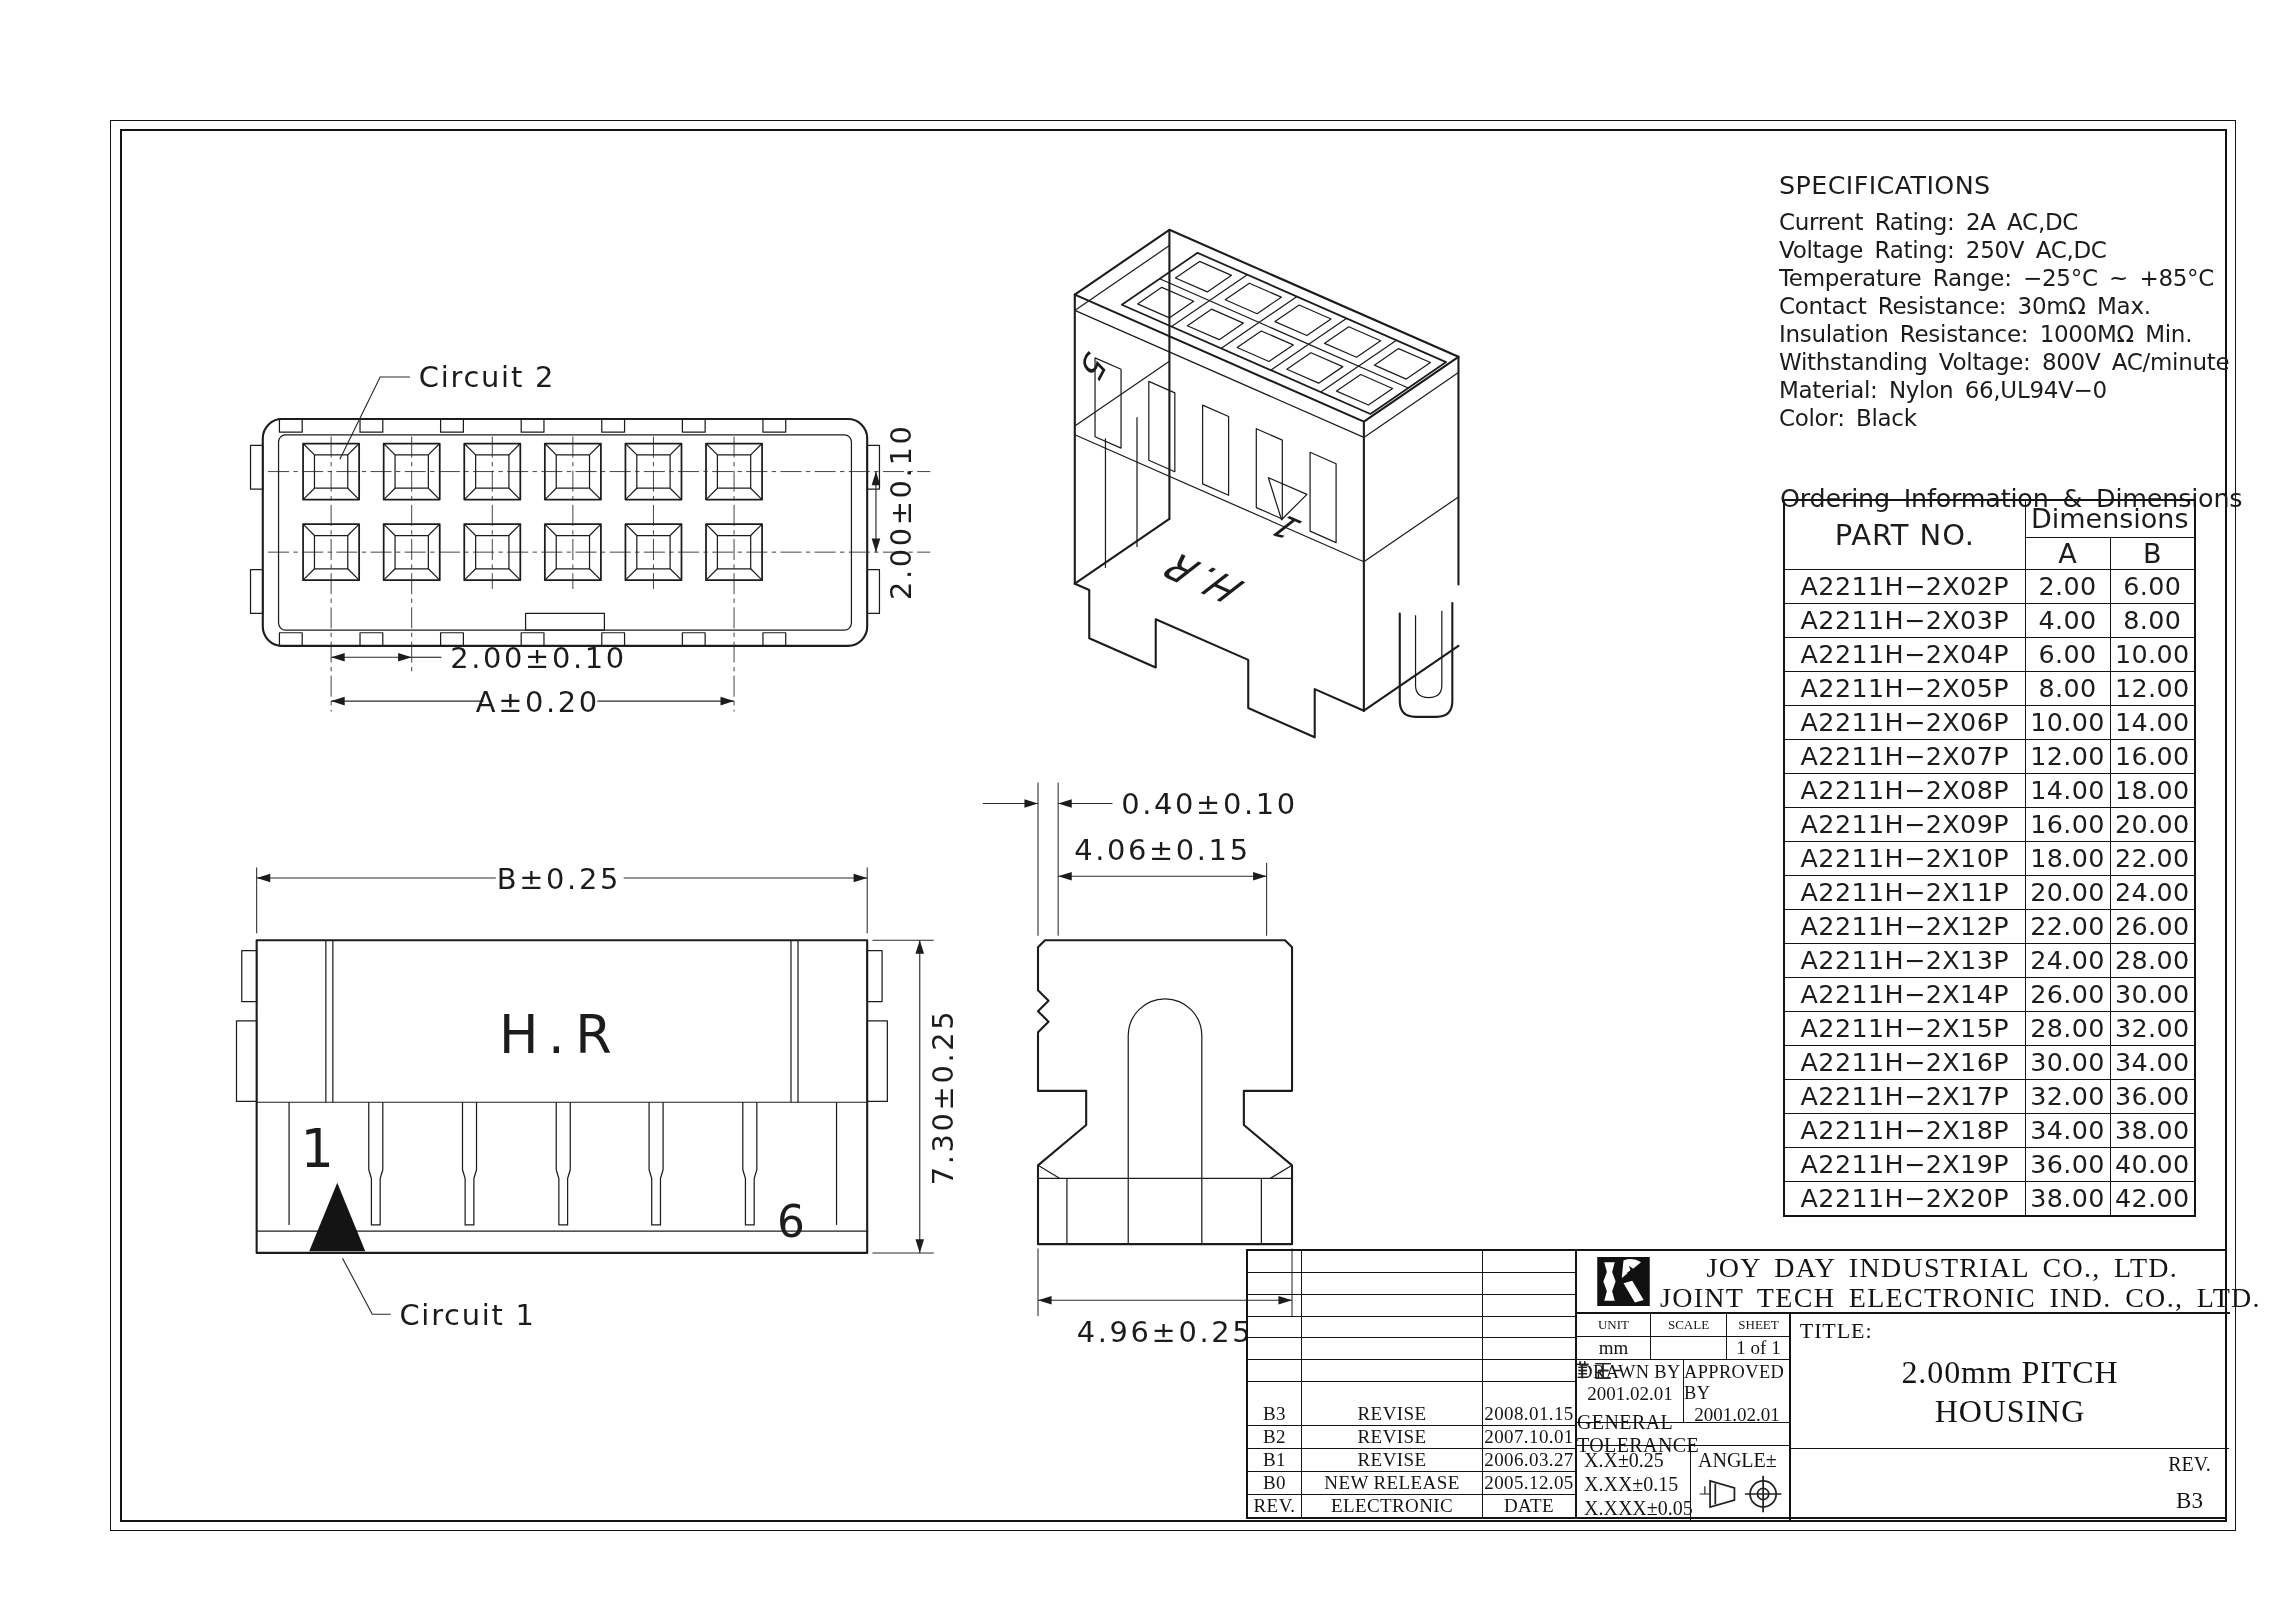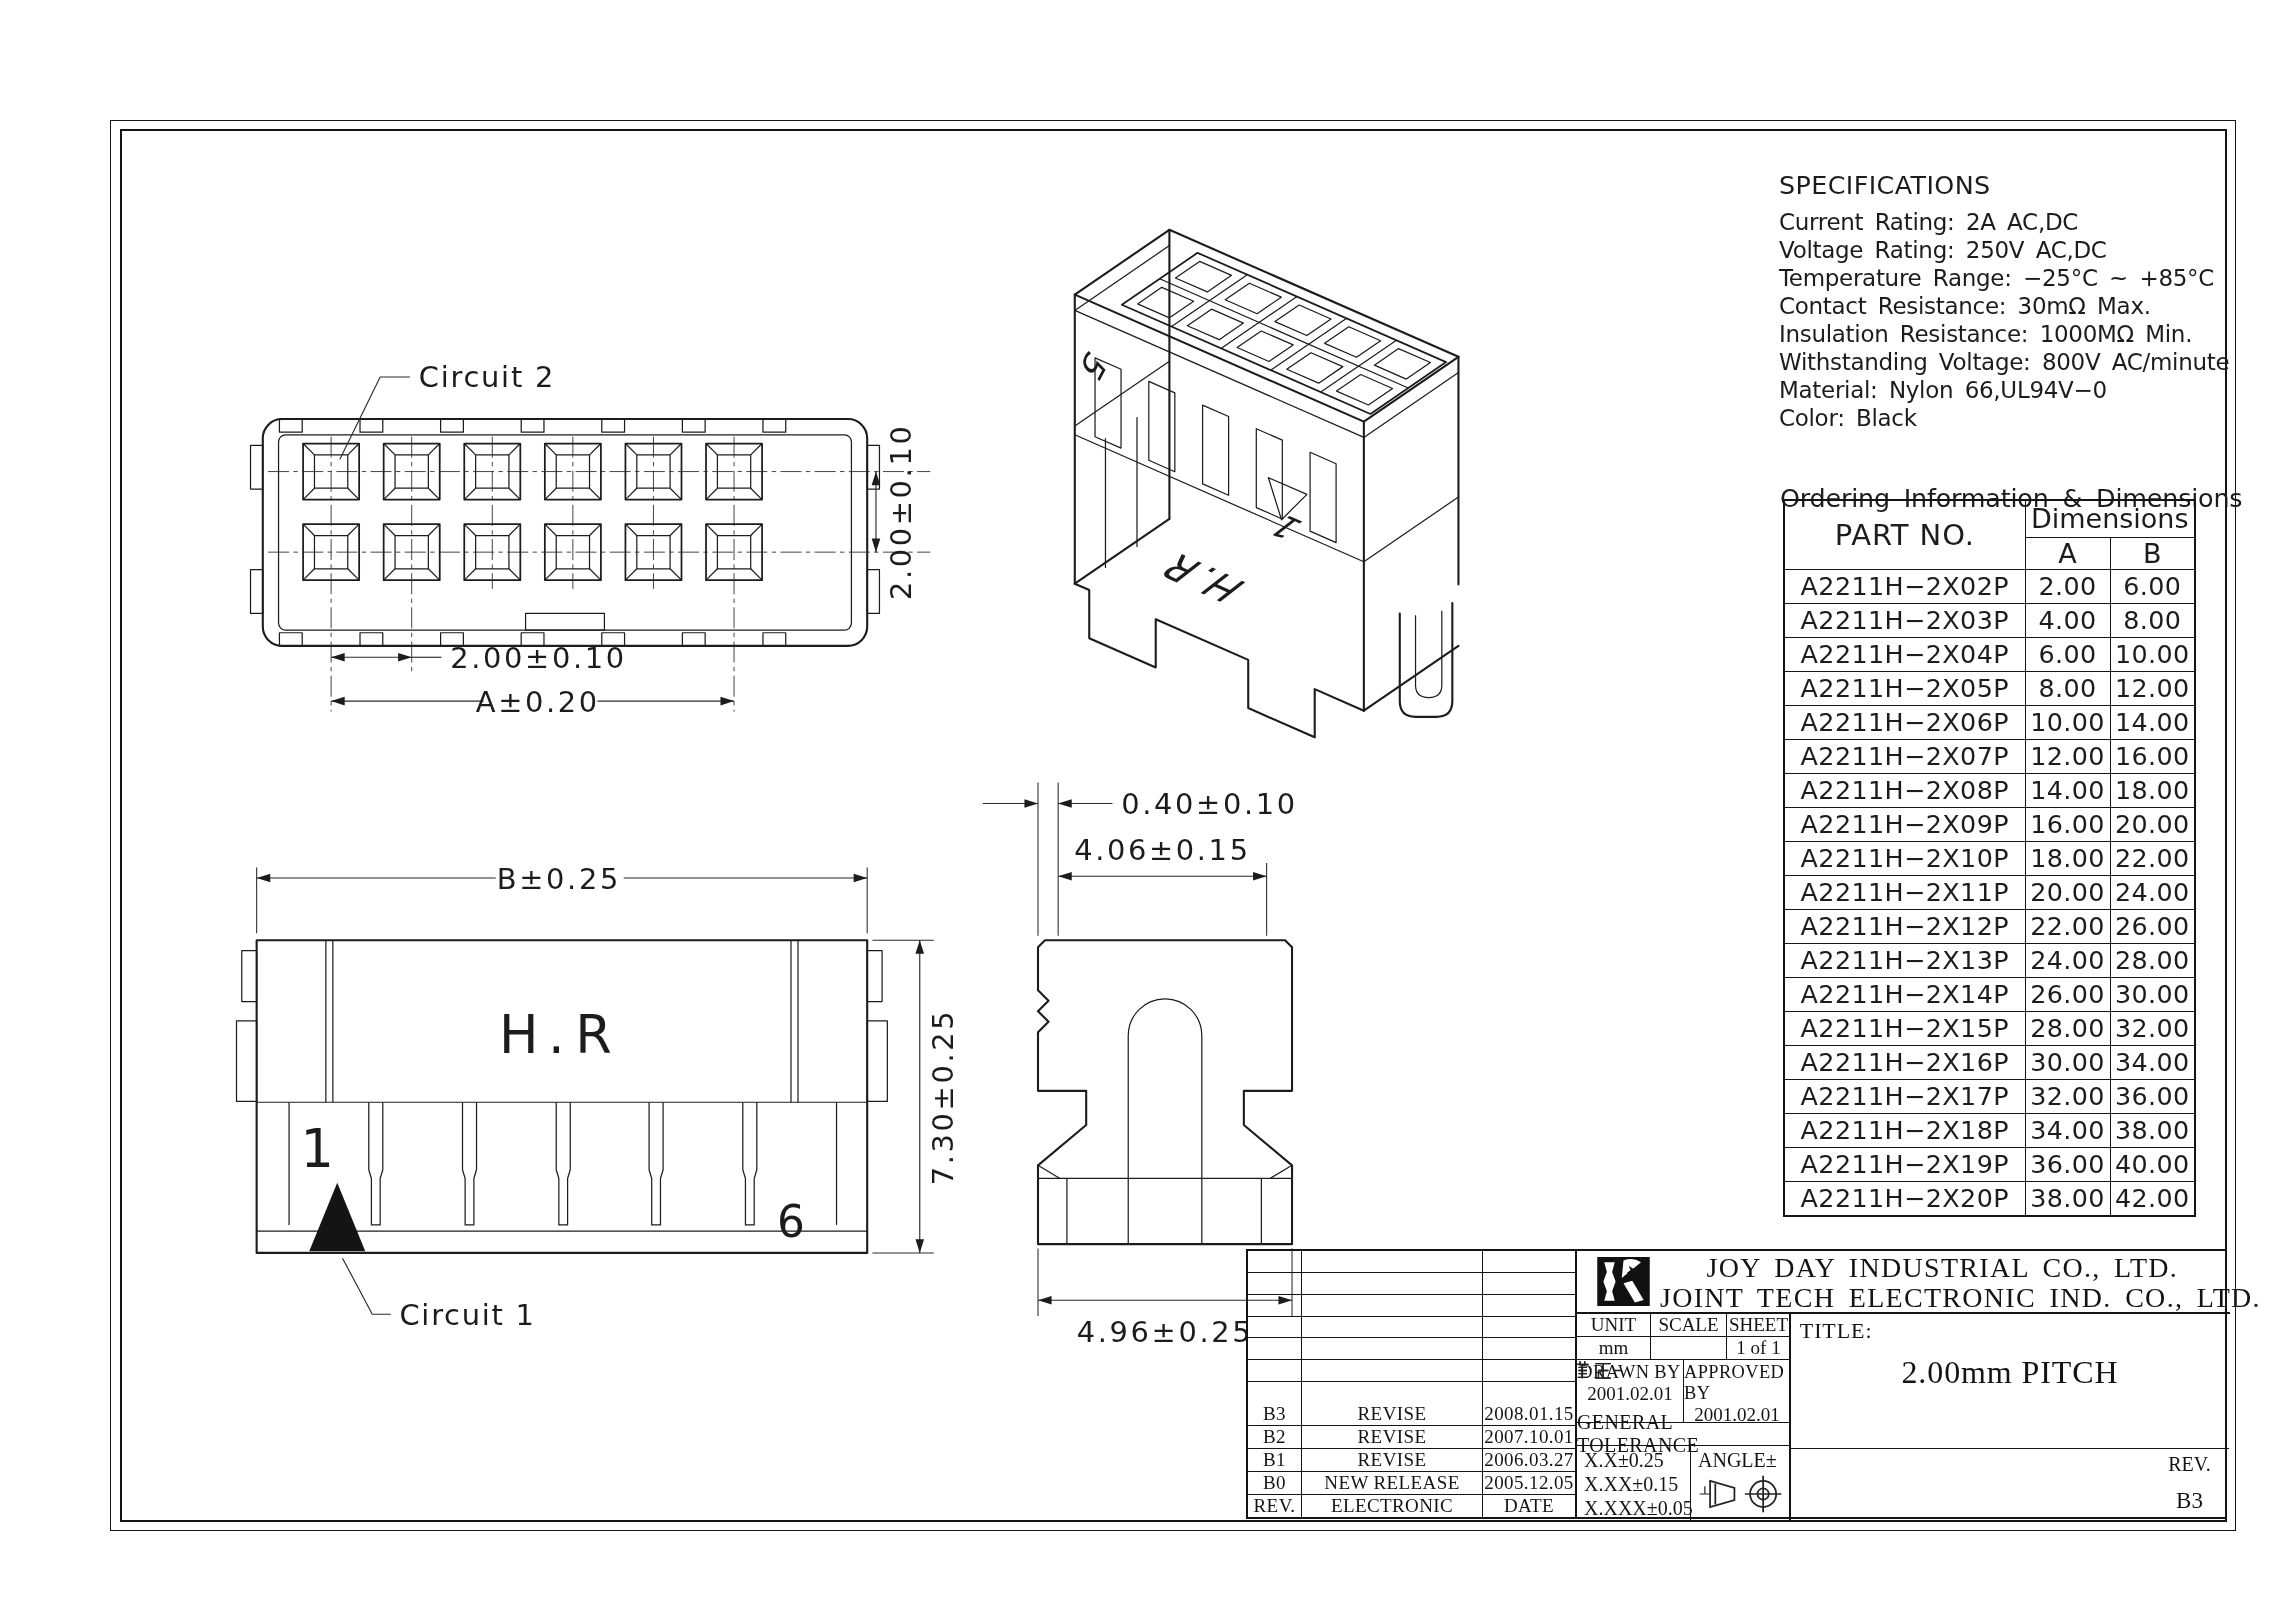--- a/index.html
+++ b/index.html
@@ -49,21 +49,21 @@
   .rc1{width:53px;border-right:1.8px solid #141414;}
   .rc2{flex:1;border-right:1.8px solid #141414;}
   .rc3{width:92px;}
   .company{left:329px;top:0;width:653px;height:63px;border-bottom:2.2px solid #141414;}
   .logo-box{position:absolute;left:20px;top:6.1px;}
   .company-lines{position:absolute;left:83px;top:1.8px;right:5.3px;text-align:center;}
   .company-l{font-size:28px;letter-spacing:1.3px;word-spacing:5.3px;line-height:30px;white-space:nowrap;}
   .ussband{left:329px;top:63px;width:213px;height:46px;border-bottom:1.8px solid #141414;display:flex;}
   .usscell{display:flex;flex-direction:column;border-right:1.8px solid #141414;}
   .usscell:last-child{border-right:none;}
-  .ussl{height:22px;border-bottom:1.8px solid #141414;display:flex;align-items:center;justify-content:center;font-size:19px;}
+  .ussl{height:22px;border-bottom:1.8px solid #141414;display:flex;align-items:center;justify-content:center;font-size:13px;}
   .ussv{flex:1;display:flex;align-items:center;justify-content:center;font-size:19px;}
   .dab{left:329px;top:109px;width:213px;height:63px;border-bottom:1.8px solid #141414;display:flex;}
   .dacol{flex:1;display:flex;flex-direction:column;align-items:center;border-right:1.8px solid #141414;padding-top:1.8px;}
   .dacol:last-child{border-right:none;}
   .dalbl{font-size:18.4px;letter-spacing:0.4px;}
   .dadate{font-size:19px;}
   .gtol{left:329px;top:172px;width:213px;height:23px;border-bottom:1.8px solid #141414;
         display:flex;align-items:center;justify-content:center;font-size:20px;letter-spacing:0.4px;word-spacing:3.5px;}
   .tolarea{left:329px;top:195px;width:213px;height:75px;display:flex;}
   .tolleft{width:106px;border-right:1.8px solid #141414;padding:1.8px 0 0 7px;}
@@ -544,20 +544,21 @@
             <line x1="77" y1="2" x2="77" y2="44"></line>
           </g>
         </svg>
       </div>
     </div>
 
     <div class="abs rsect">
       <div class="title-label">TITLE:</div>
       <div class="title-lines">
         <div class="title-l1">2.00mm PITCH</div>
+        <div class="title-l1">HOUSING</div>
       </div>
       <div class="drawno-band">
         <div class="revcol">
           <div class="rl">REV.</div>
           <div class="rv">B3</div>
         </div>
       </div>
     </div>
   </div>
 </div>

